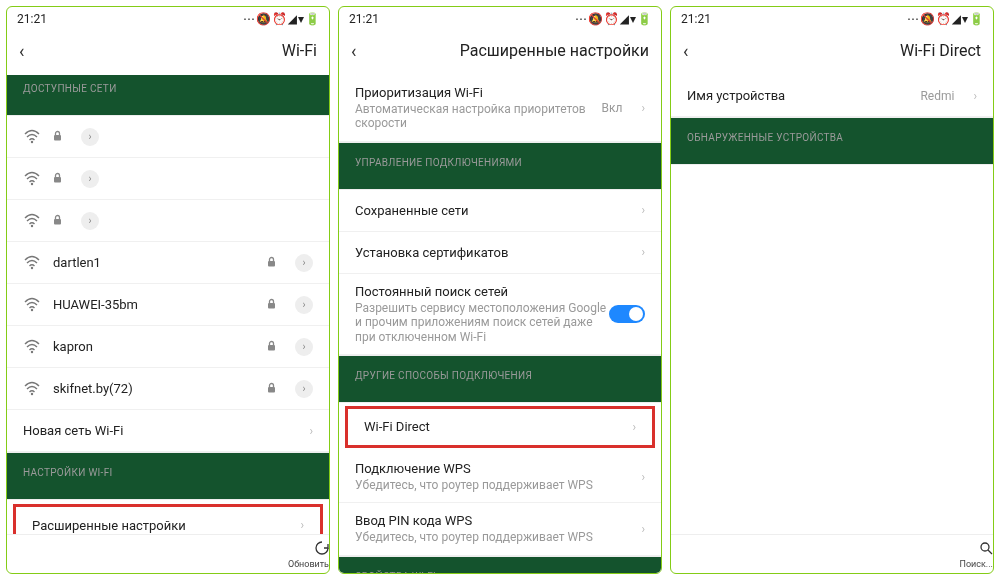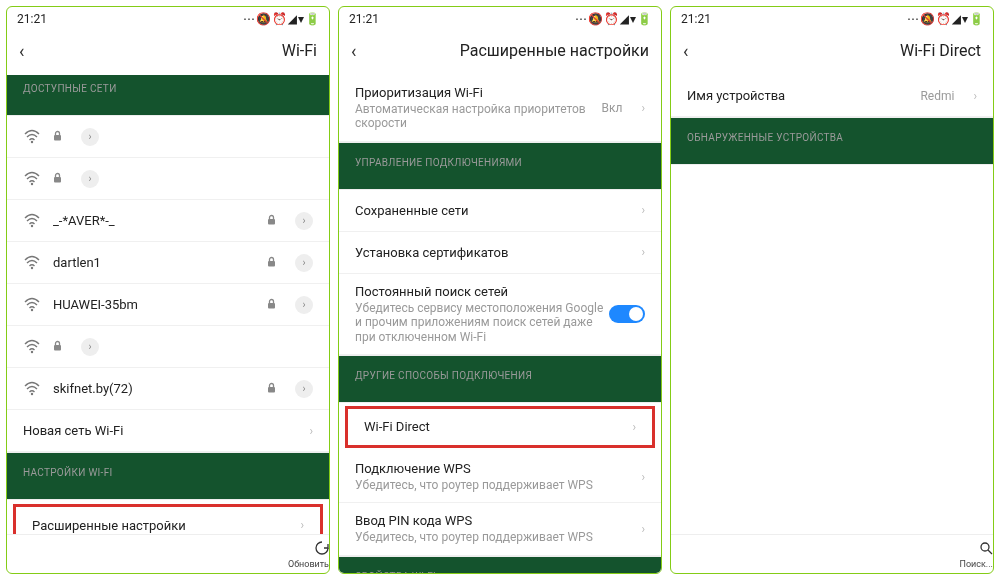--- a/index.html
+++ b/index.html
@@ -225,21 +225,20 @@
               </svg></span>
             <span class="chevron-circ">›</span>
           </span>
         </div>
         <div class="row">
           <span class="wifi-ic">
             <svg viewBox="0 0 16 16">
               <use href="#wifi-arcs"></use>
             </svg>
           </span>
-          <span class="label">_-*AVER*-_</span>
           <span class="right">
             <span class="lock-ic"><svg viewBox="0 0 9 11">
                 <use href="#lock-ic-g"></use>
               </svg></span>
             <span class="chevron-circ">›</span>
           </span>
         </div>
         <div class="row">
           <span class="wifi-ic">
             <svg viewBox="0 0 16 16">
@@ -267,20 +266,21 @@
               </svg></span>
             <span class="chevron-circ">›</span>
           </span>
         </div>
         <div class="row">
           <span class="wifi-ic">
             <svg viewBox="0 0 16 16">
               <use href="#wifi-arcs"></use>
             </svg>
           </span>
+          <span class="label">kapron</span>
           <span class="right">
             <span class="lock-ic"><svg viewBox="0 0 9 11">
                 <use href="#lock-ic-g"></use>
               </svg></span>
             <span class="chevron-circ">›</span>
           </span>
         </div>
         <div class="row">
           <span class="wifi-ic">
             <svg viewBox="0 0 16 16">
@@ -357,21 +357,21 @@
     <div class="row">
       <span class="label">Установка сертификатов</span>
       <span class="right">
           <span class="chevron-plain">›</span>
         </span>
     </div>
 
     <div class="row tall">
       <div class="label">
         <div>Постоянный поиск сетей</div>
-        <div class="sub">Убедитесь сервису местоположения Google и прочим приложениям поиск сетей даже при отключенном Wi-Fi</div>
+        <div class="sub">Разрешить сервису местоположения Google и прочим приложениям поиск сетей даже при отключенном Wi-Fi</div>
       </div>
       <div class="right">
         <div class="toggle"></div>
       </div>
     </div>
 
     <div class="section-header sep">ДРУГИЕ СПОСОБЫ ПОДКЛЮЧЕНИЯ</div>
 
     <div class="row highlight-box" style="margin:3px 6px;">
       <span class="label">Wi-Fi Direct</span>

